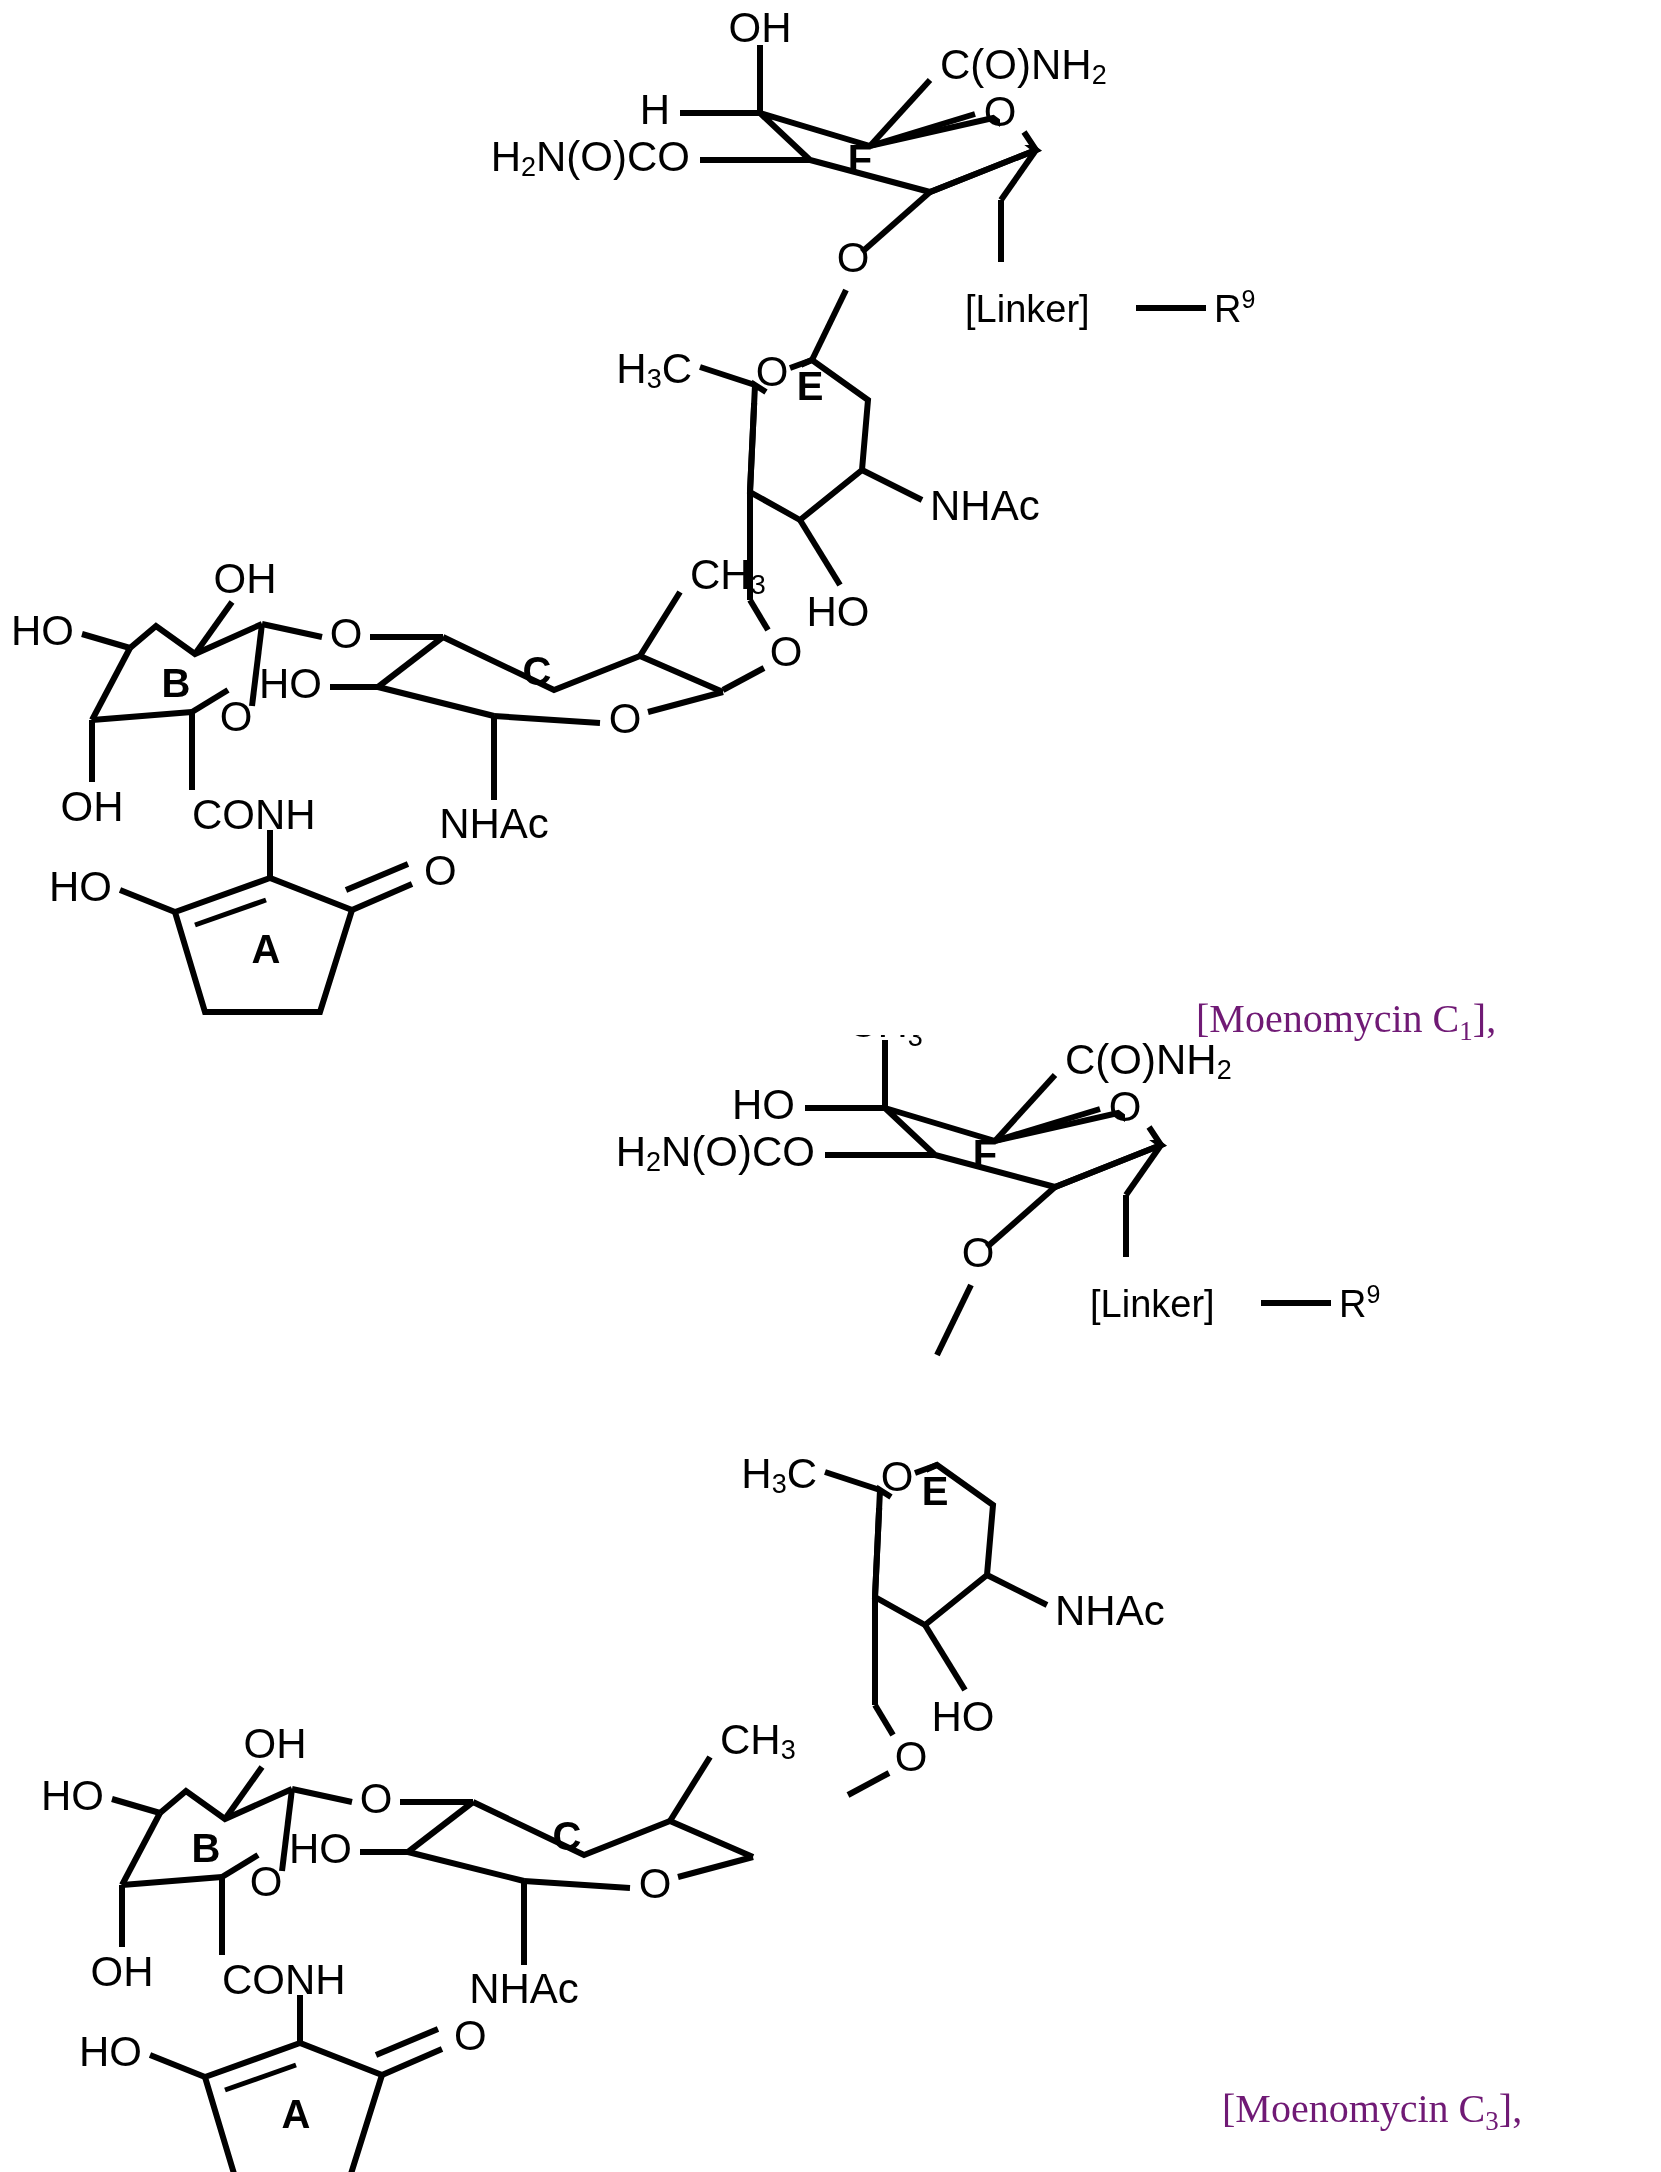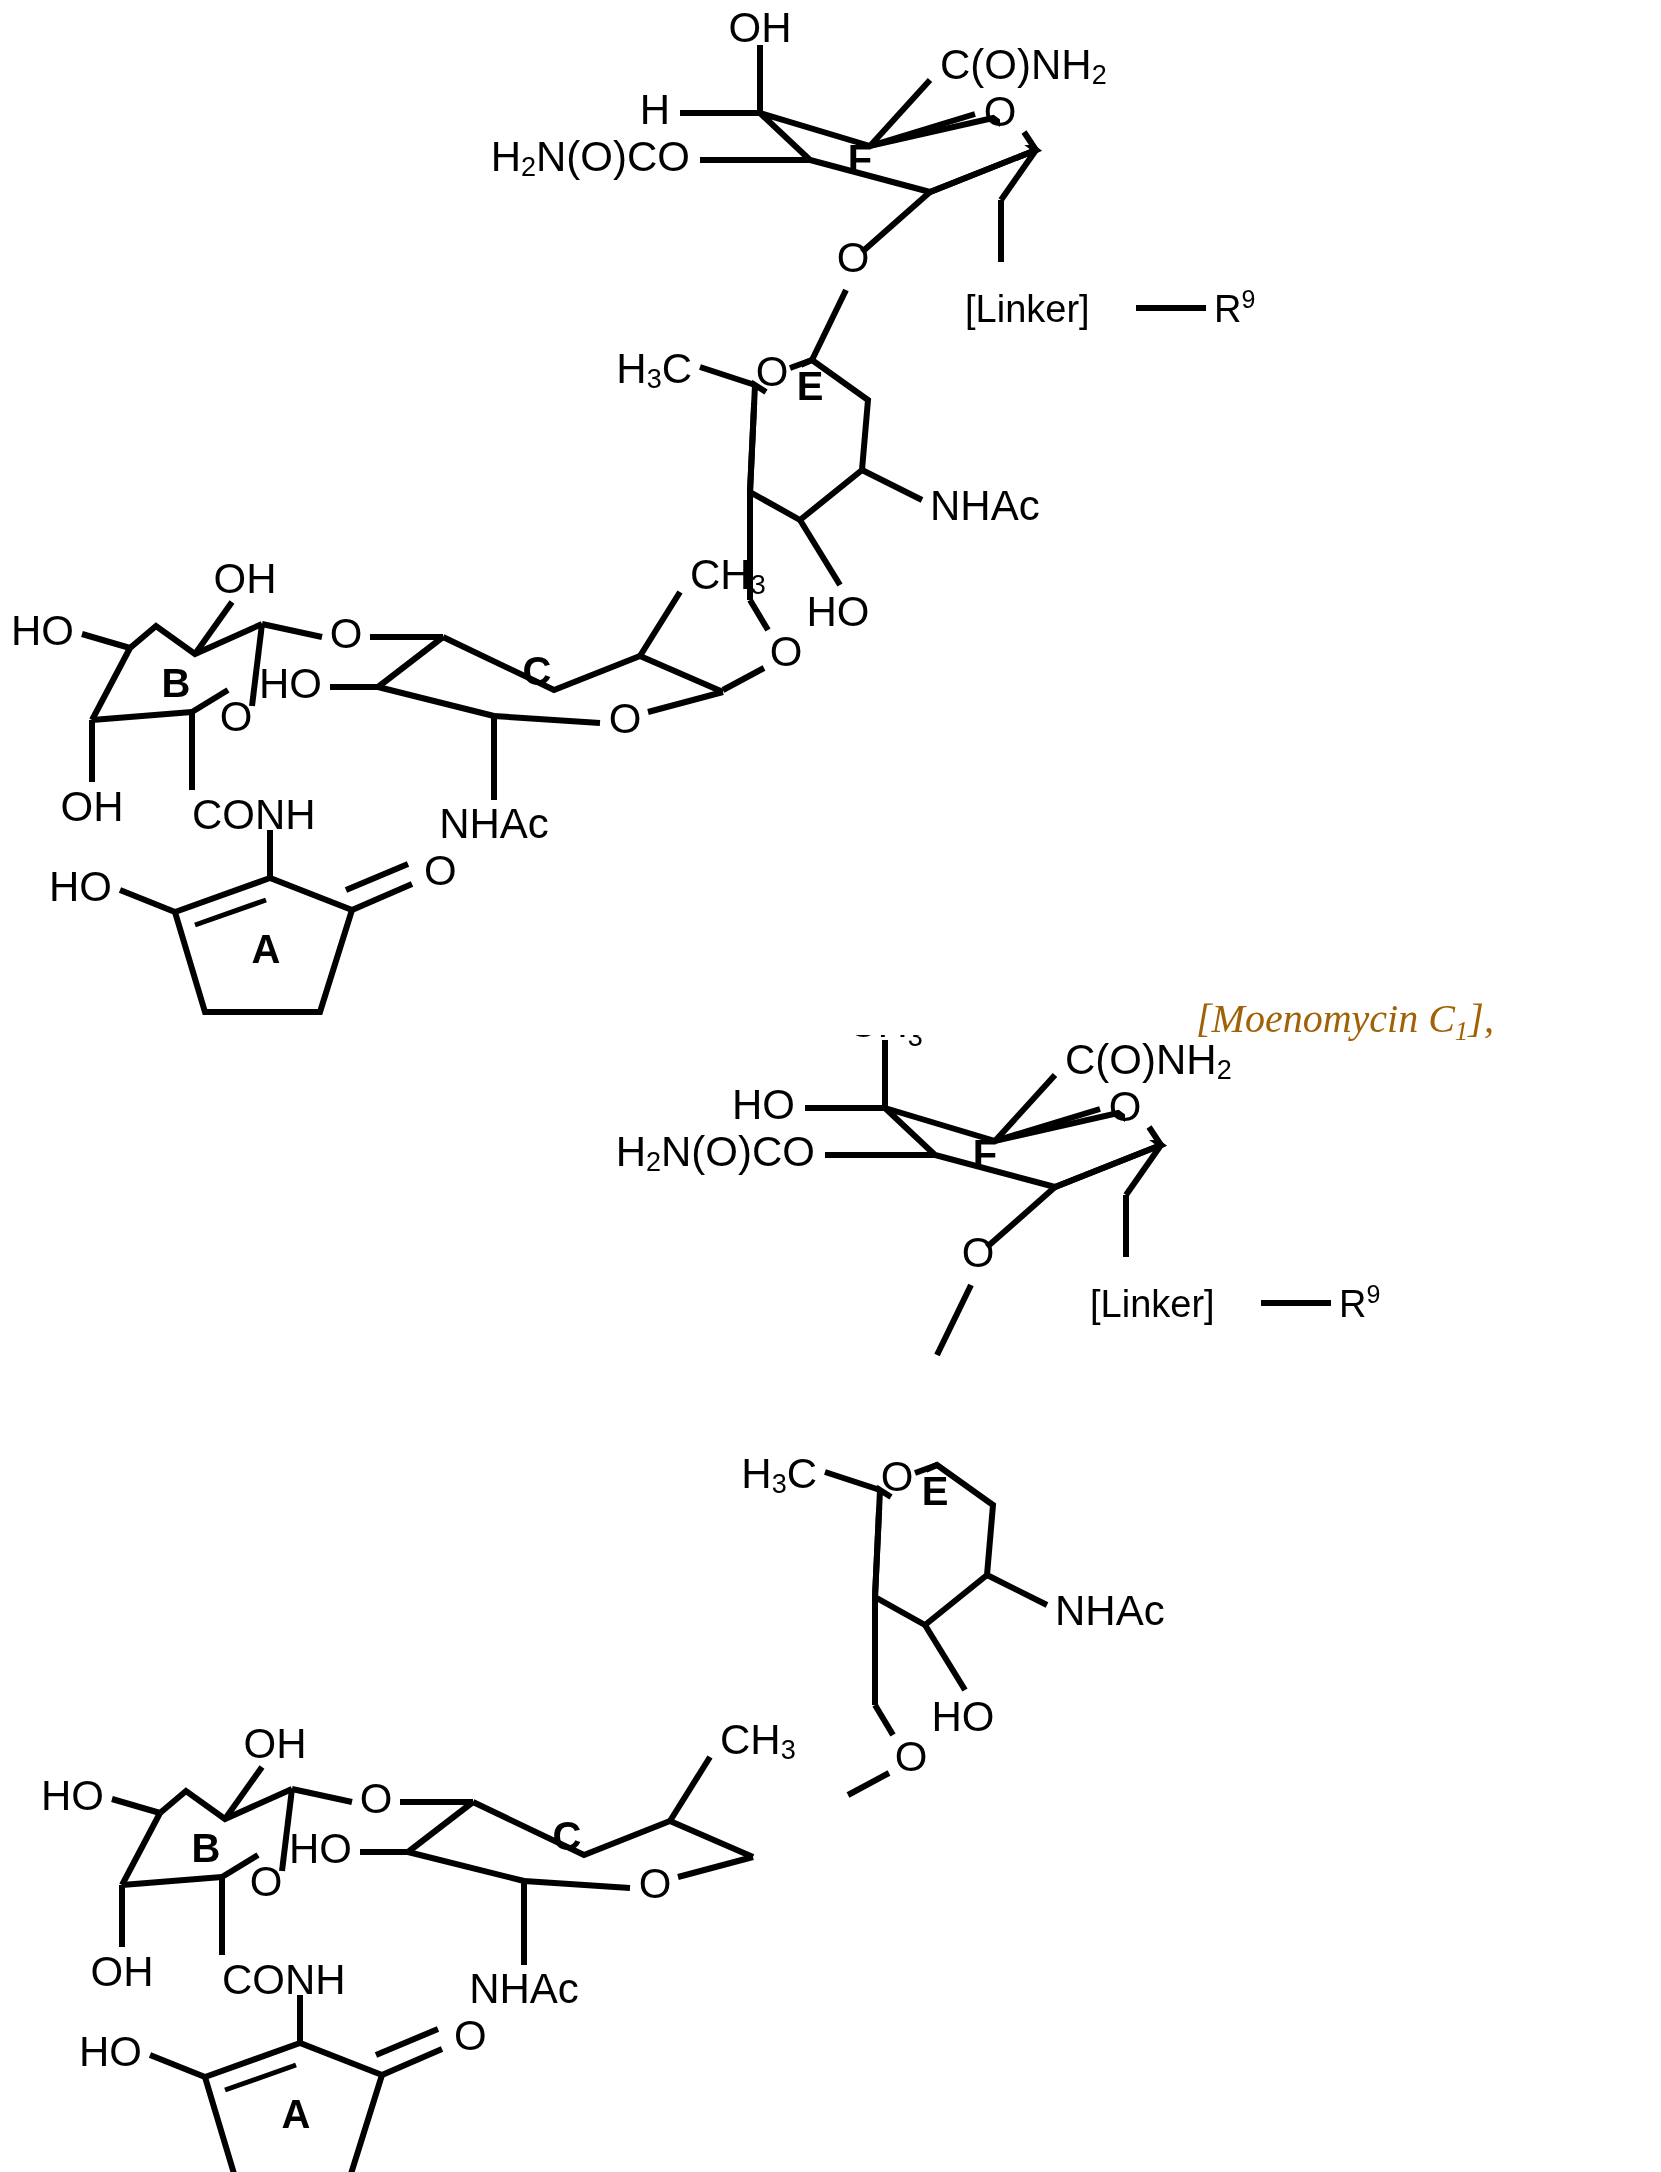--- a/index.html
+++ b/index.html
@@ -8,21 +8,21 @@
   .struct{position:absolute;left:0;}
   #struct1{top:0;}
   #struct2{top:1035px;}
   svg{display:block;}
   svg text{font-family:"Liberation Sans",sans-serif;fill:#000;}
   .atom{font-size:42px;}
   .atom-sub{font-size:27px;}
   .ringlbl{font-size:40px;font-weight:bold;}
   .linker{font-size:38px;}
   .linker-sup{font-size:25px;}
-  .caption{position:absolute;font-family:"Liberation Serif",serif;font-style:italic;font-size:40px;white-space:nowrap;color:#a16207;}
+  .caption{position:absolute;font-family:"Liberation Serif",serif;font-size:40px;white-space:nowrap;color:#701a75;}
   #cap1{left:1196px;top:995px;}
   #cap2{left:1222px;top:2085px;}
   .cap-sub{font-size:27px;vertical-align:-0.28em;}
   .bond{stroke:#000;stroke-width:6;fill:none;stroke-linecap:butt;}
   .bond-thin{stroke:#000;stroke-width:5;fill:none;}
 </style>
 </head>
 <body>
 
 <div class="page">
@@ -249,14 +249,15 @@
       <path class="bond" d="M 175,912 L 120,890"></path>
       <text class="atom" x="112" y="890" text-anchor="end" dominant-baseline="middle">HO</text>
       <path class="bond" d="M 352,910 L 412,884"></path>
       <path class="bond" d="M 346,890 L 408,864"></path>
       <text class="atom" x="424" y="874" text-anchor="start" dominant-baseline="middle">O</text>
       <text class="ringlbl" x="266" y="963" text-anchor="middle">A</text>
     </g>
   </svg>
   </div>
 
+  <div class="caption" id="cap2"><span>[Moenomycin C</span><span class="cap-sub">3</span><span>],</span></div>
 
 </div>
 
 </body></html>

